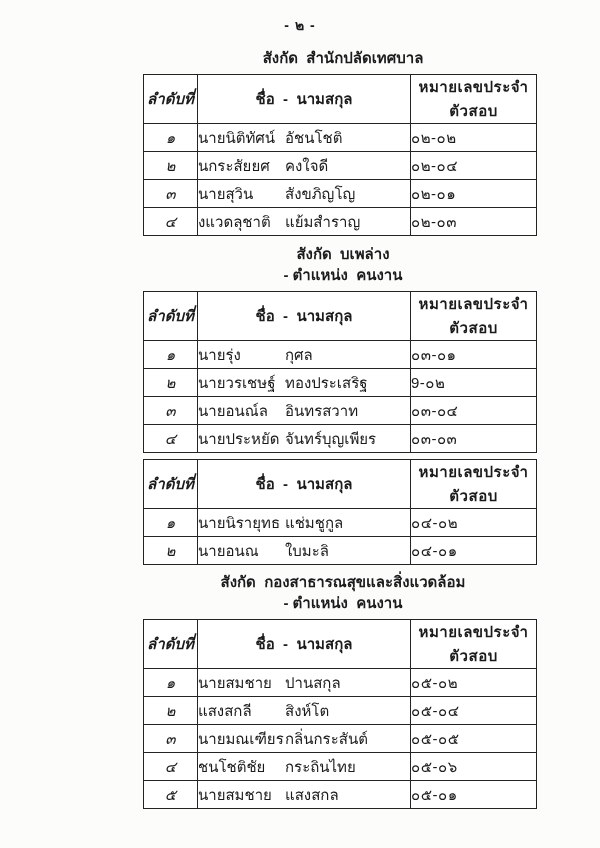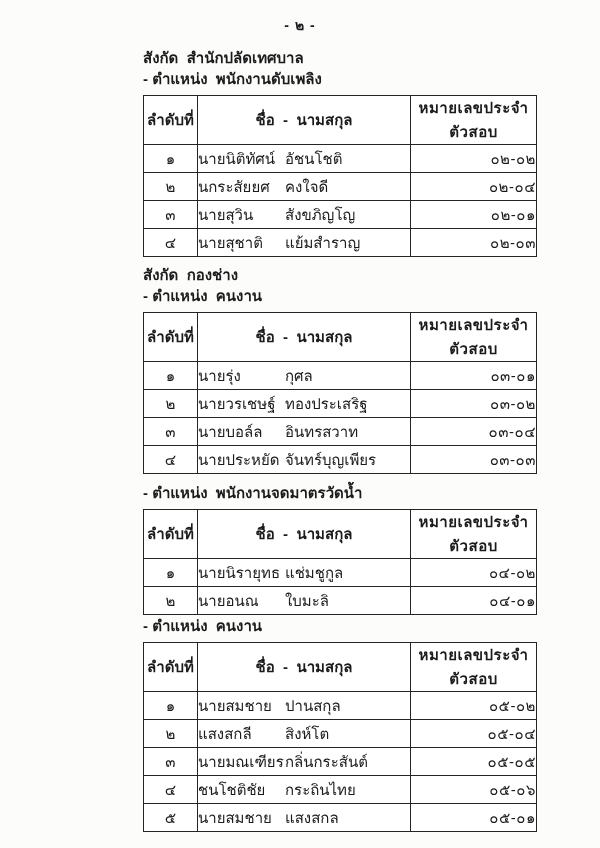--- a/index.html
+++ b/index.html
@@ -29,20 +29,21 @@
   .content {
     margin-left: 143px;
     width: 400px;
   }
   .line {
     font-size: 15px;
     font-weight: bold;
     line-height: 21px;
     height: 21px;
     white-space: pre-wrap;
+    text-align: center;
   }
   .sec1 { margin-top: 12px; }
   .sec2 .dept { margin-top: 7px; }
   .sec3 .pos  { margin-top: 8px; }
   .sec4 .dept { margin-top: 6px; }
   table.roster {
     margin-top: 6px;
     border-collapse: collapse;
     width: 390px;
     table-layout: fixed;
@@ -60,38 +61,37 @@
     white-space: pre-wrap;
     padding: 0;
   }
   table.roster td {
     font-size: 15px;
     font-weight: normal;
     height: 27px;
     vertical-align: middle;
     padding: 0;
   }
-  .c-no   { width: 53px;  text-align: center; }
+  .c-no   { width: 53px;  text-align: center; font-style: italic; }
   .c-name { width: 212px; }
-  .c-exam { width: 125px; text-align: right; letter-spacing: 0.5px; }
+  .c-exam { width: 125px; text-align: left; letter-spacing: 0.5px; }
   td.c-name { padding-left: 9px; }
   .fname { display: inline-block; min-width: 87px; }
 </style>
 </head>
 <body>
 
 <div class="sheet">
 
   <div class="page-num">- ๒ -</div>
 
   <div class="content">
 
     <section class="sec1">
       <div class="line dept">สังกัด  สำนักปลัดเทศบาล</div>
-      <div class="line pos">- ตำแหน่ง  พนักงานดับเพลิง</div>
       <table class="roster">
         <thead>
           <tr>
             <th class="c-no">ลำดับที่</th>
             <th class="c-name">ชื่อ  -  นามสกุล</th>
             <th class="c-exam">หมายเลขประจำตัวสอบ</th>
           </tr>
         </thead>
         <tbody>
   <tr>
@@ -114,30 +114,30 @@
     <td class="c-no">๓</td>
     <td class="c-name">
       <span class="fname">นายสุวิน</span><span class="lname">สังขภิญโญ</span>
     </td>
     <td class="c-exam">๐๒-๐๑</td>
   </tr>
 
   <tr>
     <td class="c-no">๔</td>
     <td class="c-name">
-      <span class="fname">นายสุชาติ</span><span class="lname">แย้มสำราญ</span>
+      <span class="fname">งแวดลุชาติ</span><span class="lname">แย้มสำราญ</span>
     </td>
     <td class="c-exam">๐๒-๐๓</td>
   </tr>
 </tbody>
       </table>
     </section>
 
     <section class="sec2">
-      <div class="line dept">สังกัด  กองช่าง</div>
+      <div class="line dept">สังกัด  บเพล่าง</div>
       <div class="line pos">- ตำแหน่ง  คนงาน</div>
       <table class="roster">
         <thead>
           <tr>
             <th class="c-no">ลำดับที่</th>
             <th class="c-name">ชื่อ  -  นามสกุล</th>
             <th class="c-exam">หมายเลขประจำตัวสอบ</th>
           </tr>
         </thead>
         <tbody>
@@ -147,44 +147,43 @@
       <span class="fname">นายรุ่ง</span><span class="lname">กุศล</span>
     </td>
     <td class="c-exam">๐๓-๐๑</td>
   </tr>
 
   <tr>
     <td class="c-no">๒</td>
     <td class="c-name">
       <span class="fname">นายวรเชษฐ์</span><span class="lname">ทองประเสริฐ</span>
     </td>
-    <td class="c-exam">๐๓-๐๒</td>
+    <td class="c-exam">9-๐๒</td>
   </tr>
 
   <tr>
     <td class="c-no">๓</td>
     <td class="c-name">
-      <span class="fname">นายบอล์ล</span><span class="lname">อินทรสวาท</span>
+      <span class="fname">นายอนณ์ล</span><span class="lname">อินทรสวาท</span>
     </td>
     <td class="c-exam">๐๓-๐๔</td>
   </tr>
 
   <tr>
     <td class="c-no">๔</td>
     <td class="c-name">
       <span class="fname">นายประหยัด</span><span class="lname">จันทร์บุญเพียร</span>
     </td>
     <td class="c-exam">๐๓-๐๓</td>
   </tr>
 </tbody>
       </table>
     </section>
 
     <section class="sec3">
-      <div class="line pos">- ตำแหน่ง  พนักงานจดมาตรวัดน้ำ</div>
       <table class="roster">
         <thead>
           <tr>
             <th class="c-no">ลำดับที่</th>
             <th class="c-name">ชื่อ  -  นามสกุล</th>
             <th class="c-exam">หมายเลขประจำตัวสอบ</th>
           </tr>
         </thead>
         <tbody>
   <tr>
@@ -200,20 +199,21 @@
     <td class="c-name">
       <span class="fname">นายอนณ</span><span class="lname">ใบมะลิ</span>
     </td>
     <td class="c-exam">๐๔-๐๑</td>
   </tr>
 </tbody>
       </table>
     </section>
 
     <section class="sec4">
+      <div class="line dept">สังกัด  กองสาธารณสุขและสิ่งแวดล้อม</div>
       <div class="line pos">- ตำแหน่ง  คนงาน</div>
       <table class="roster">
         <thead>
           <tr>
             <th class="c-no">ลำดับที่</th>
             <th class="c-name">ชื่อ  -  นามสกุล</th>
             <th class="c-exam">หมายเลขประจำตัวสอบ</th>
           </tr>
         </thead>
         <tbody>

